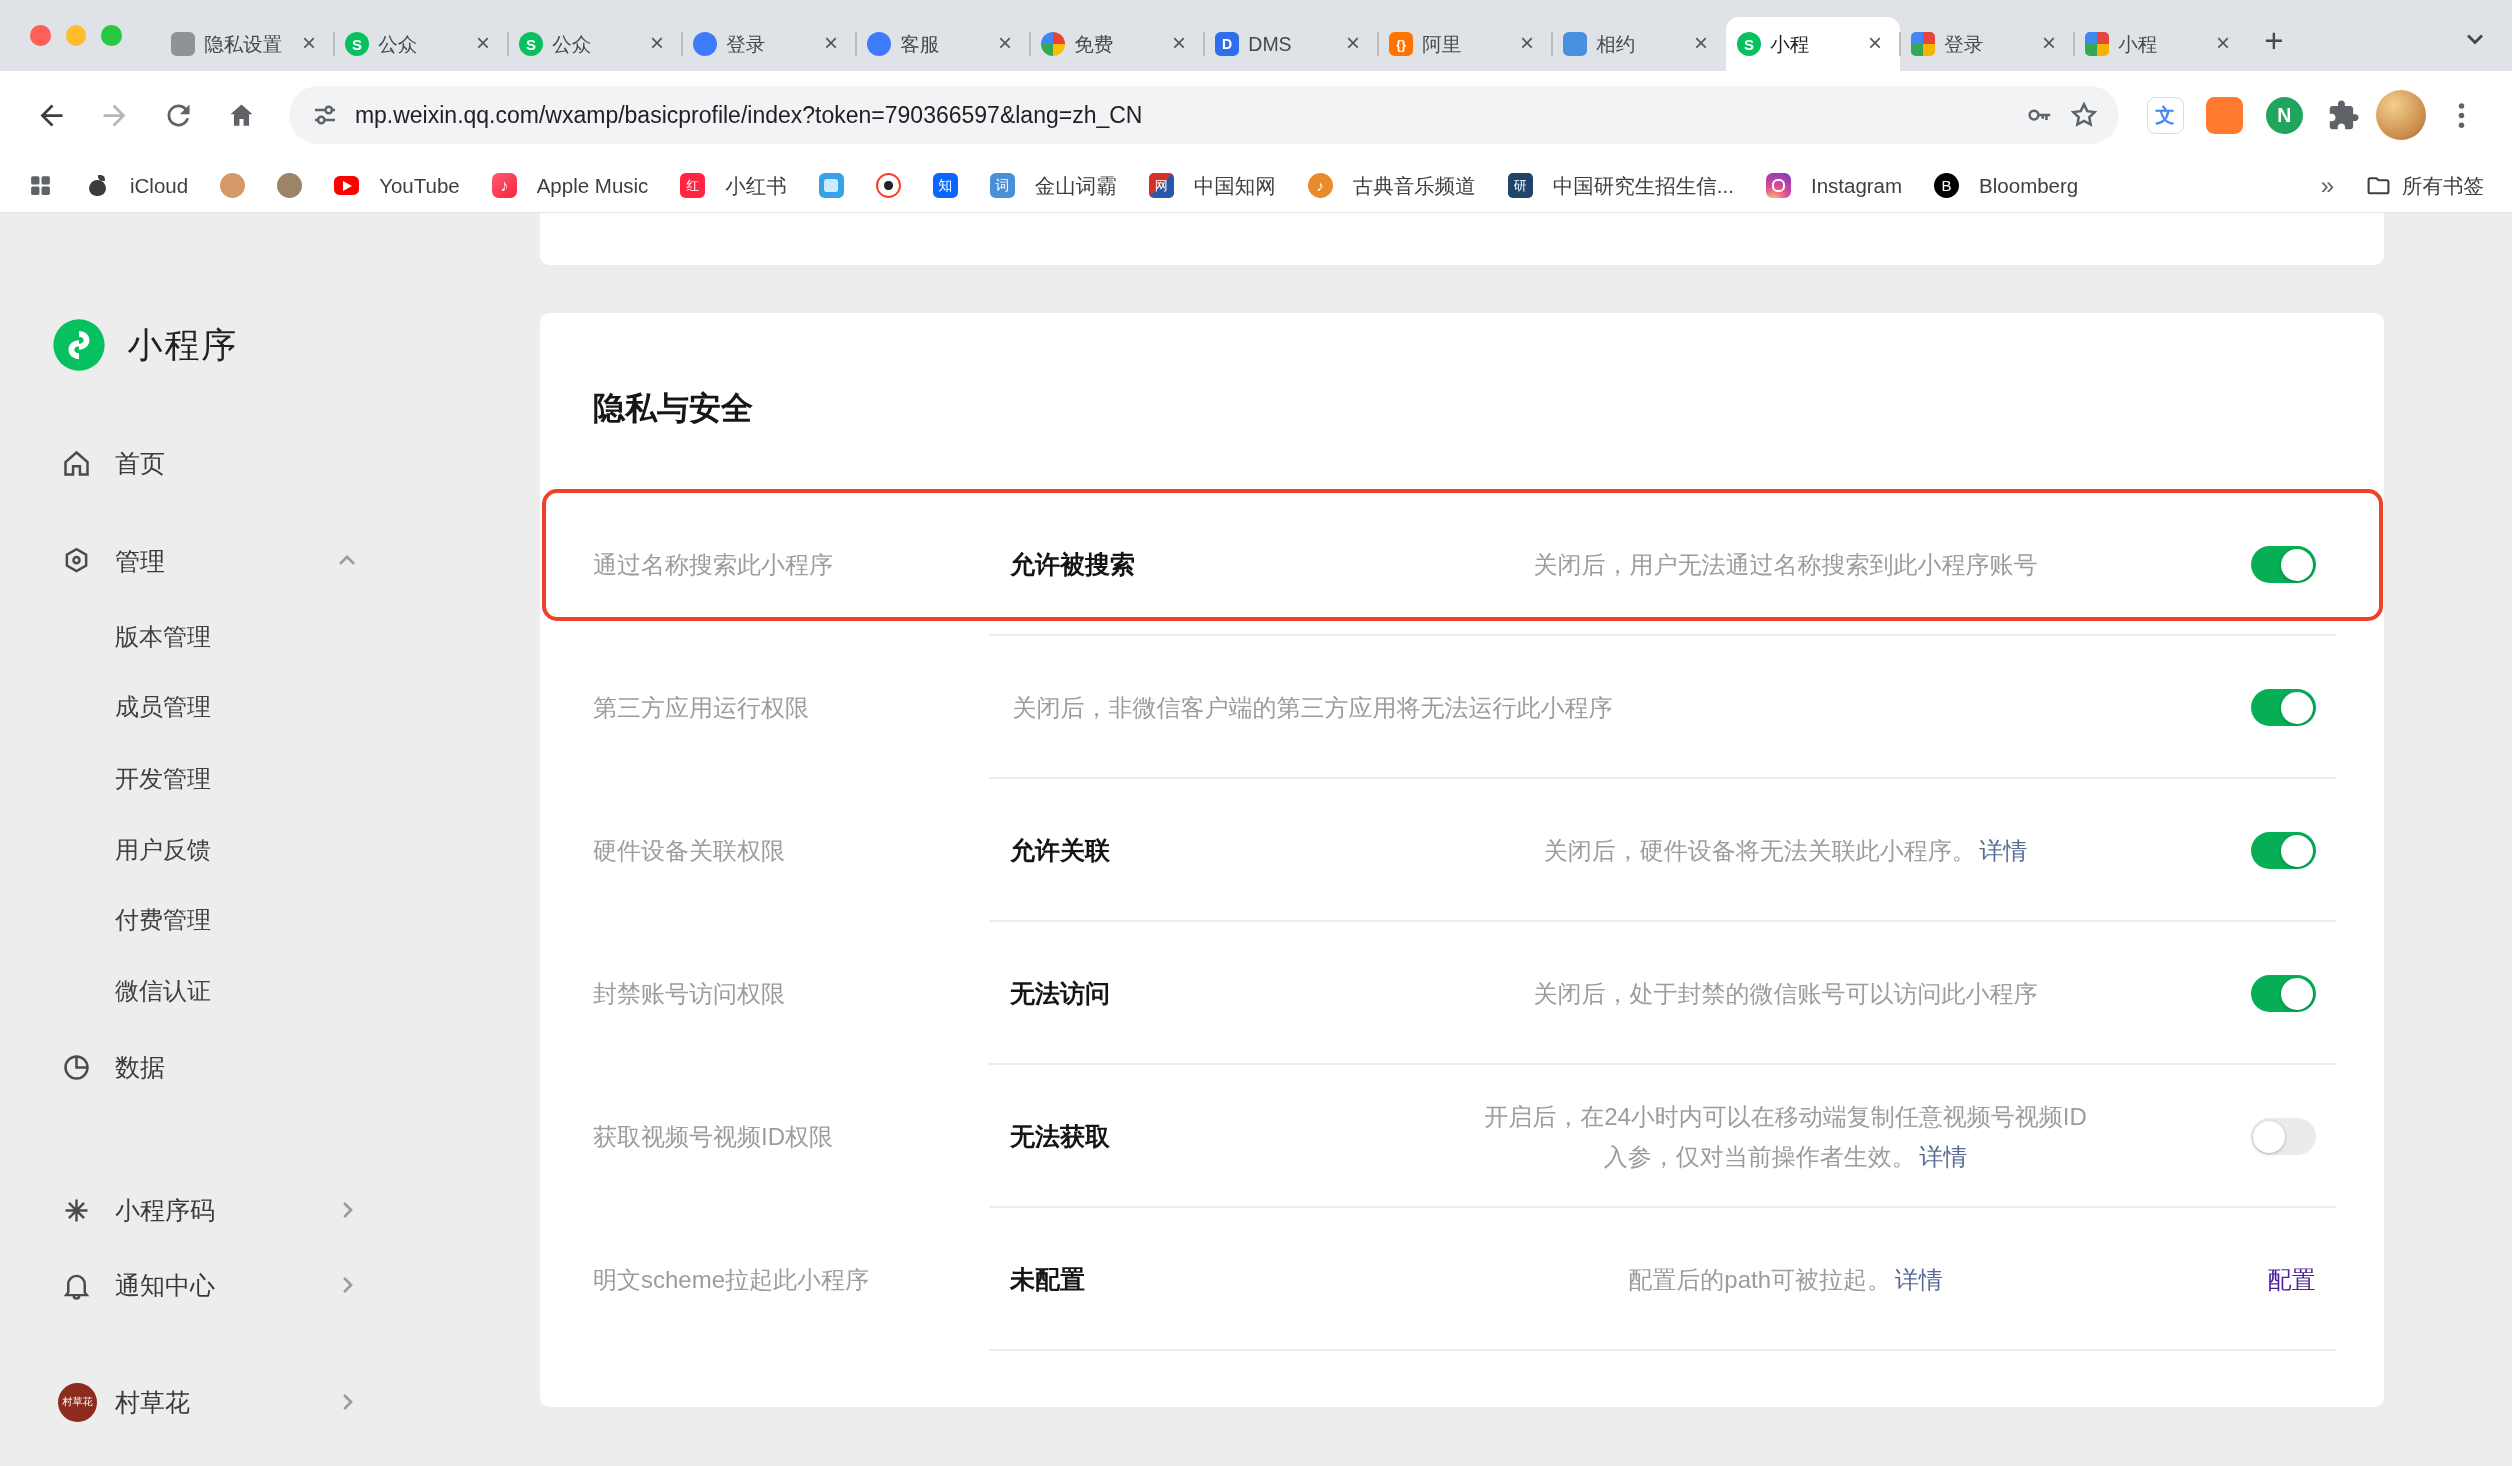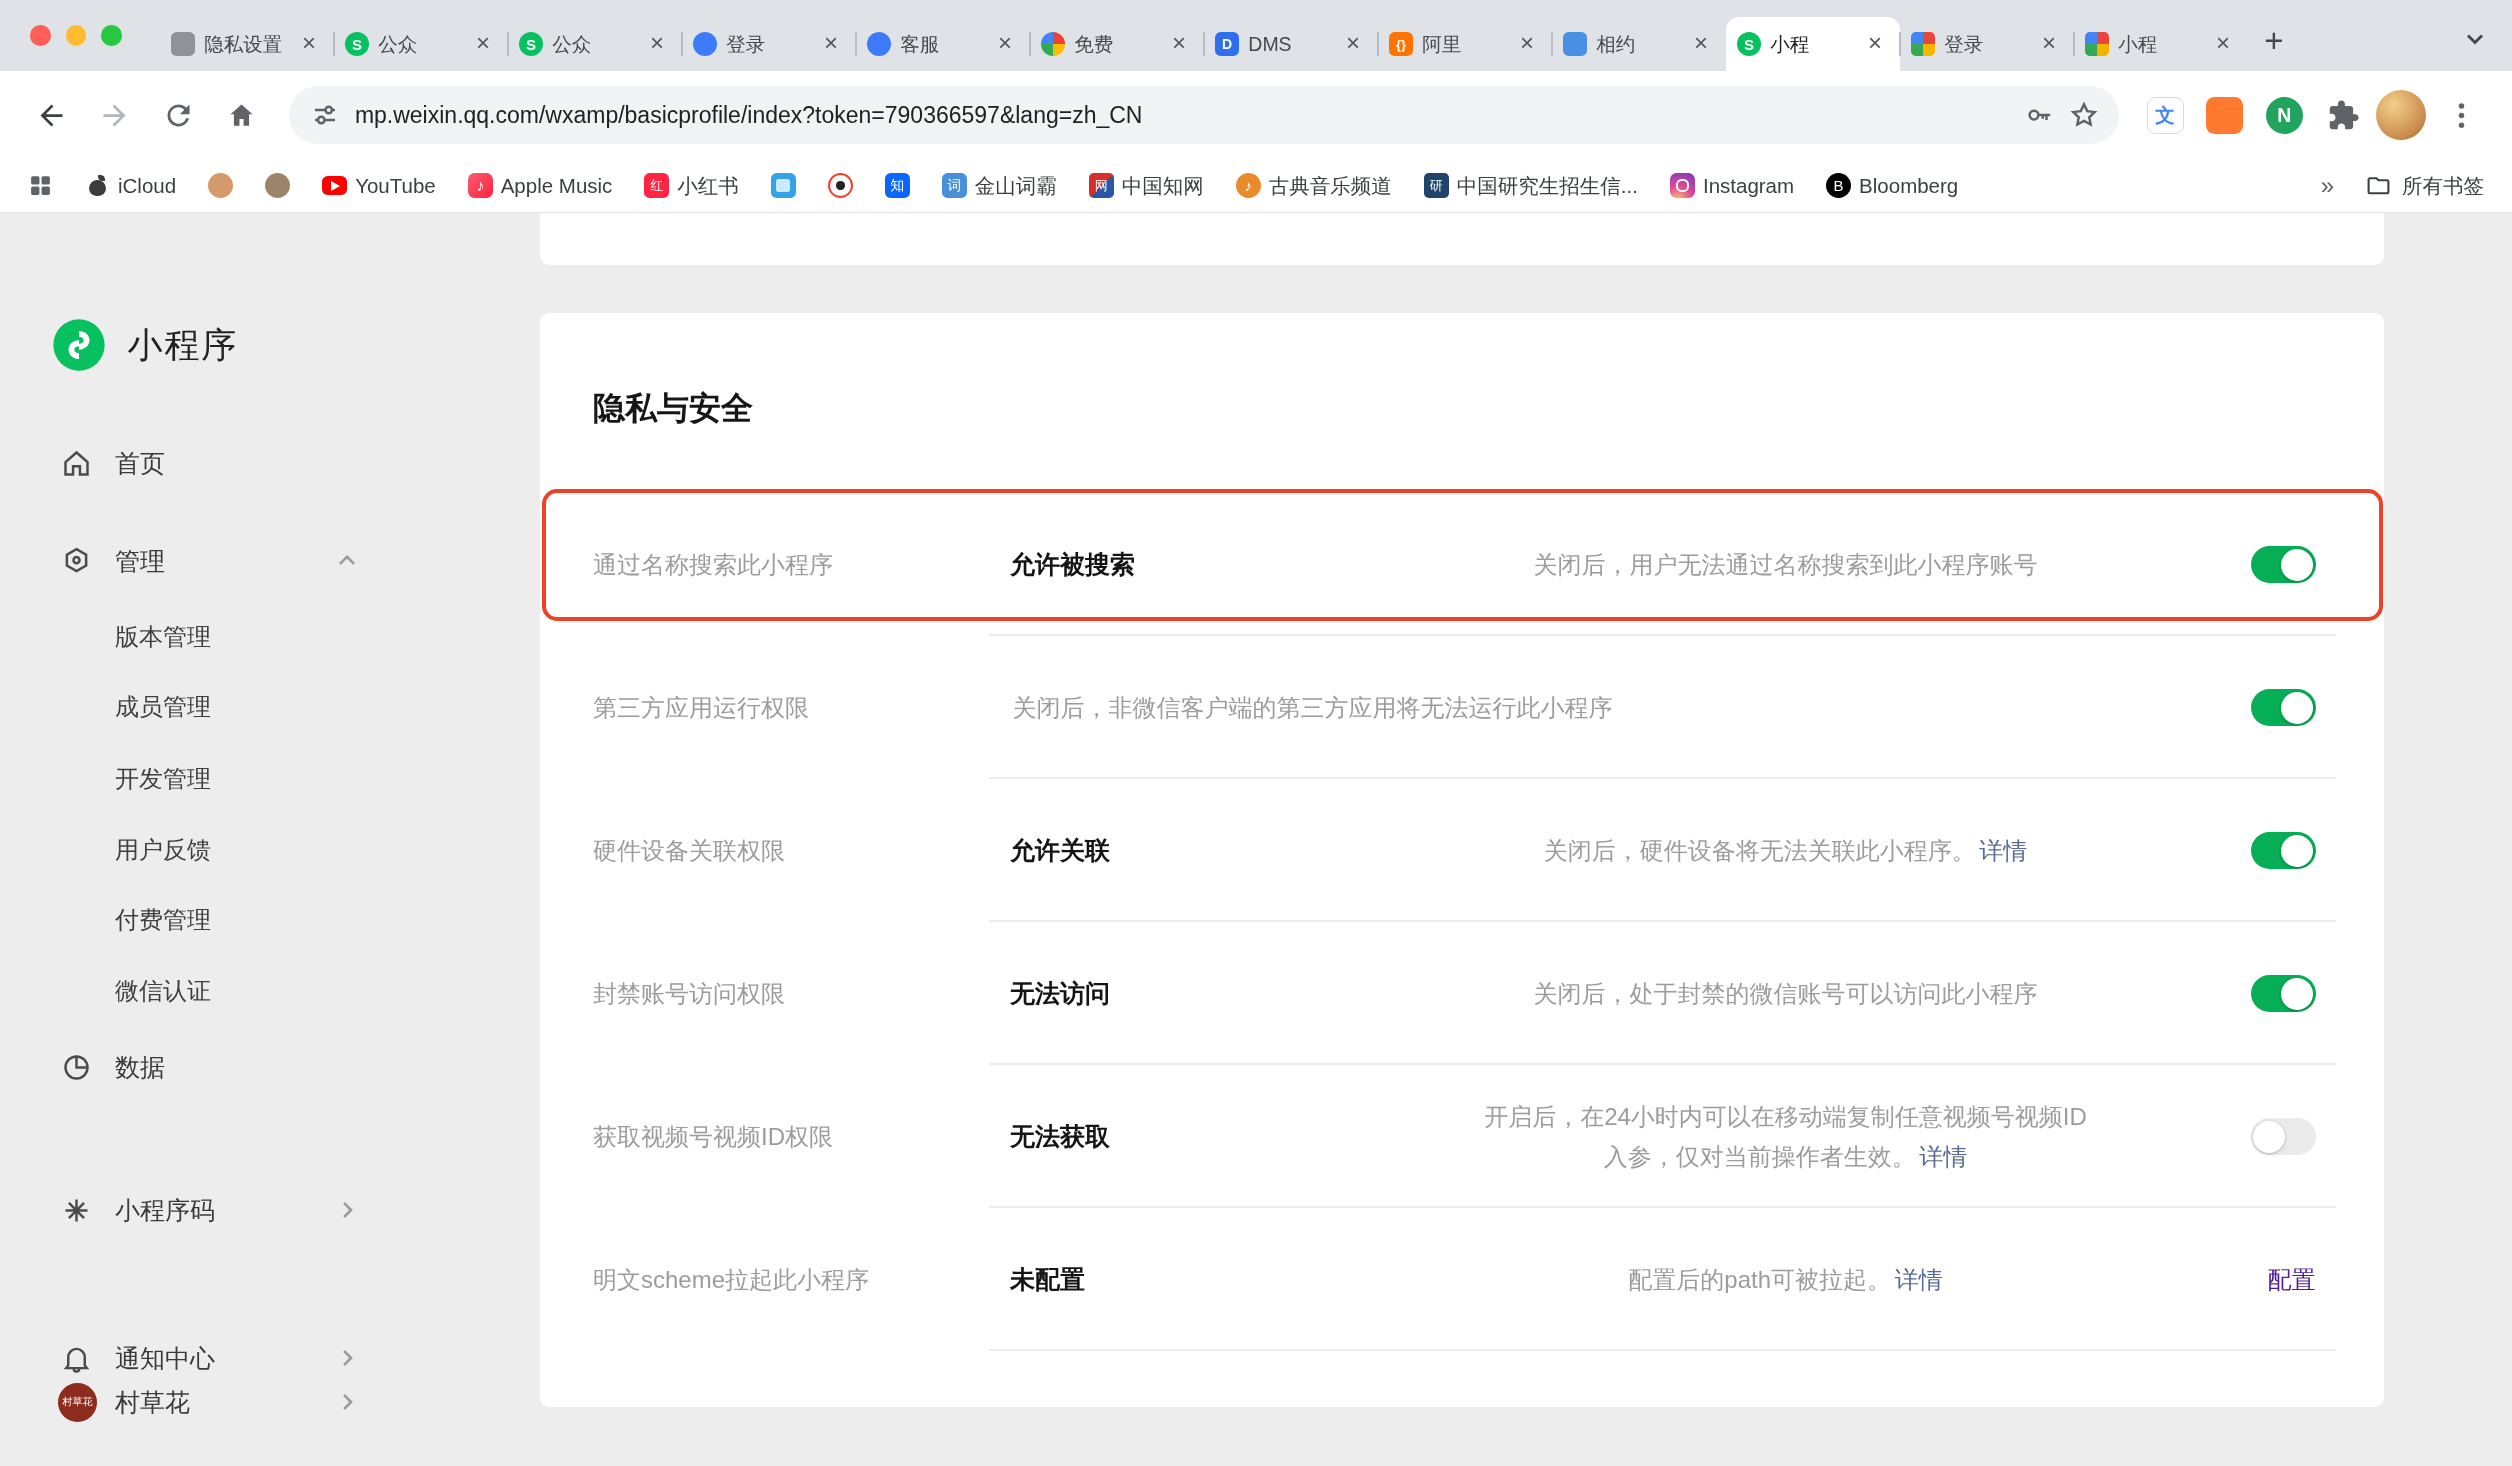--- a/index.html
+++ b/index.html
@@ -51,21 +51,21 @@
   .ext-translate{background:#fff;border:1.9px solid #d7dadd;color:#4285f4}
   .ext-translate::after{content:"文"}
   .ext-orange{background:#ff7a2f}
   .ext-green{background:#21a45d;border-radius:50%}
   .ext-green::after{content:"N"}
   .avatar { width:50px; height:50px; border-radius:50%; background:radial-gradient(circle at 35% 30%,#f4cf8a,#c98a4b 70%,#8a5a2b); flex:none; }
 
   
   .bookmarks { height:54px; background:#fff; display:flex; align-items:center; padding:0 28px; gap:32px;
     font-size:20.5px; color:#3c4043; border-bottom:0.9px solid #e4e4e4; }
-  .bm { display:flex; align-items:center; gap:8px; white-space:nowrap;text-align:right; }
+  .bm { display:flex; align-items:center; gap:20px; white-space:nowrap;text-align:right; }
   .bm-ic { width:25px; height:25px; flex:none; position:relative; display:flex; align-items:center; justify-content:center; }
   .bm-apple::after{content:"";position:absolute;left:3.7px;top:7.4px;width:17.7px;height:16px;background:#3c3c3c;border-radius:8.4px 8.4px 7.4px 7.4px}
   .bm-apple::before{content:"";position:absolute;left:13px;top:1.9px;width:6.5px;height:6.5px;background:#3c3c3c;border-radius:0 70% 0 70%}
   .bm-dog{background:#d49a6a;border-radius:50%}
   .bm-hedgehog{background:#9c8468;border-radius:50%}
   .bm-youtube{background:#f00;border-radius:5.6px;height:19.5px}
   .bm-youtube::after{content:"";border-left:9.3px solid #fff;border-top:5.6px solid transparent;border-bottom:5.6px solid transparent;margin-left:1.9px}
   .bm-music{background:linear-gradient(135deg,#fb5c74,#fa233b);border-radius:6.5px;color:#fff;font-size:16px}
   .bm-music::after{content:"♪"}
   .bm-xhs{background:#ff2442;border-radius:5.6px;color:#fff;font-size:13px}
@@ -408,21 +408,21 @@
     <div class="side-item" style="top:973px">
       <svg class="s-icon" viewBox="0 0 24 24" fill="none" stroke="#4b4b4b" stroke-width="1.8">
           <path d="M12 4v16M4 12h16M6.5 6.5l11 11M17.5 6.5l-11 11"></path>
         </svg>
       <span>小程序码</span>
       <svg class="chev" viewBox="0 0 24 24" fill="none" stroke="#9a9a9a" stroke-width="2.2">
           <path d="M9.5 6l6 6-6 6"></path>
         </svg>
     </div>
 
-    <div class="side-item" style="top:1121px">
+    <div class="side-item" style="top:1048px">
       <svg class="s-icon" viewBox="0 0 24 24" fill="none" stroke="#4b4b4b" stroke-width="1.8">
           <path d="M6 17v-6a6 6 0 0 1 12 0v6l1.5 2h-15z"></path>
           <path d="M10 19.5a2 2 0 0 0 4 0"></path>
         </svg>
       <span>通知中心</span>
       <svg class="chev" viewBox="0 0 24 24" fill="none" stroke="#9a9a9a" stroke-width="2.2">
           <path d="M9.5 6l6 6-6 6"></path>
         </svg>
     </div>
 

